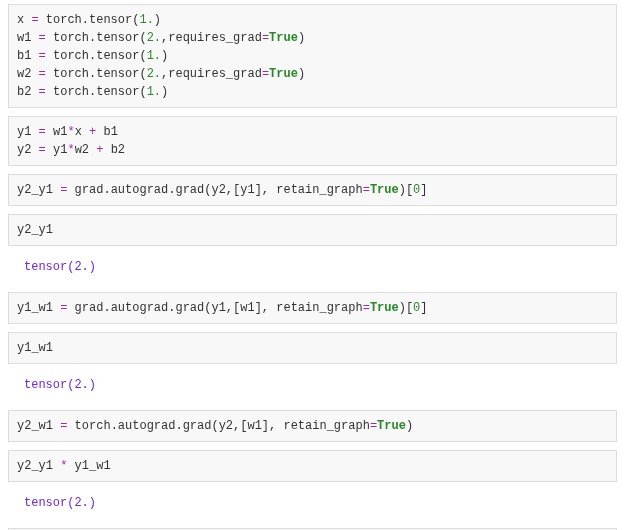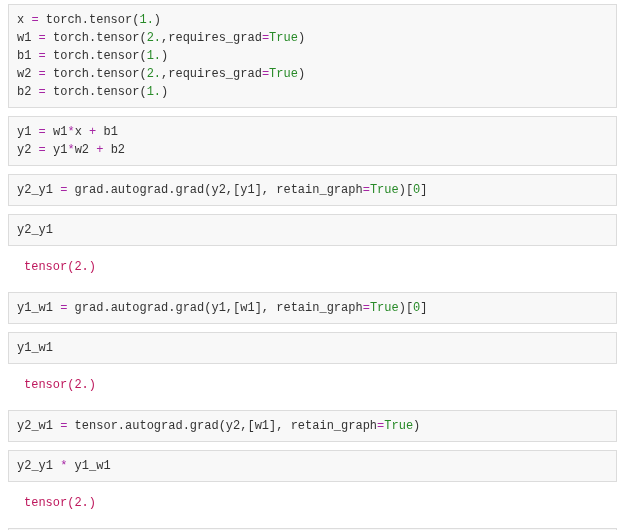--- a/index.html
+++ b/index.html
@@ -16,27 +16,27 @@
     background: #f8f8f8;
     padding: 6px 8px;
     margin: 0 8px 8px 8px;
     line-height: 1.5;
     white-space: pre;
     color: #333;
   }
   .output {
     padding: 4px 8px 8px 16px;
     margin: 0 8px 8px 8px;
-    color: #be185d;
+    color: #6d28d9;
     line-height: 1.5;
     white-space: pre;
   }
   .op { color: #a626a4; }
   .num { color: #288a28; }
-  .kw { color: #288a28; font-weight: normal; }
+  .kw { color: #288a28; font-weight: bold; }
   .eq { color: #a626a4; }
 </style>
 </head>
 <body>
 
 <div style="height:4px"></div>
 
 <div class="cell"><span><span>x </span><span class="eq">=</span><span> torch.tensor(</span><span class="num">1.</span><span>)</span></span>
 <span><span>w1 </span><span class="eq">=</span><span> torch.tensor(</span><span class="num">2.</span><span>,requires_grad</span><span class="eq">=</span><span class="kw">True</span><span>)</span></span>
 <span><span>b1 </span><span class="eq">=</span><span> torch.tensor(</span><span class="num">1.</span><span>)</span></span>
@@ -49,18 +49,18 @@
 <div class="cell"><span><span>y2_y1 </span><span class="eq">=</span><span> grad.autograd.grad(y2,[y1], retain_graph</span><span class="eq">=</span><span class="kw">True</span><span>)[</span><span class="num">0</span><span>]</span></span></div>
 
 <div class="cell"><span>y2_y1</span></div>
 <div class="output"><span>tensor(2.)</span></div>
 
 <div class="cell"><span><span>y1_w1 </span><span class="eq">=</span><span> grad.autograd.grad(y1,[w1], retain_graph</span><span class="eq">=</span><span class="kw">True</span><span>)[</span><span class="num">0</span><span>]</span></span></div>
 
 <div class="cell"><span>y1_w1</span></div>
 <div class="output"><span>tensor(2.)</span></div>
 
-<div class="cell"><span><span>y2_w1 </span><span class="eq">=</span><span> tensor.autograd.grad(y2,[w1], retain_graph</span><span class="eq">=</span><span class="kw">True</span><span>)</span></span></div>
+<div class="cell"><span><span>y2_w1 </span><span class="eq">=</span><span> torch.autograd.grad(y2,[w1], retain_graph</span><span class="eq">=</span><span class="kw">True</span><span>)</span></span></div>
 
 <div class="cell"><span><span>y2_y1 </span><span class="op">*</span><span> y1_w1</span></span></div>
 <div class="output"><span>tensor(2.)</span></div>
 
 <div class="cell"></div>
 
 </body></html>

